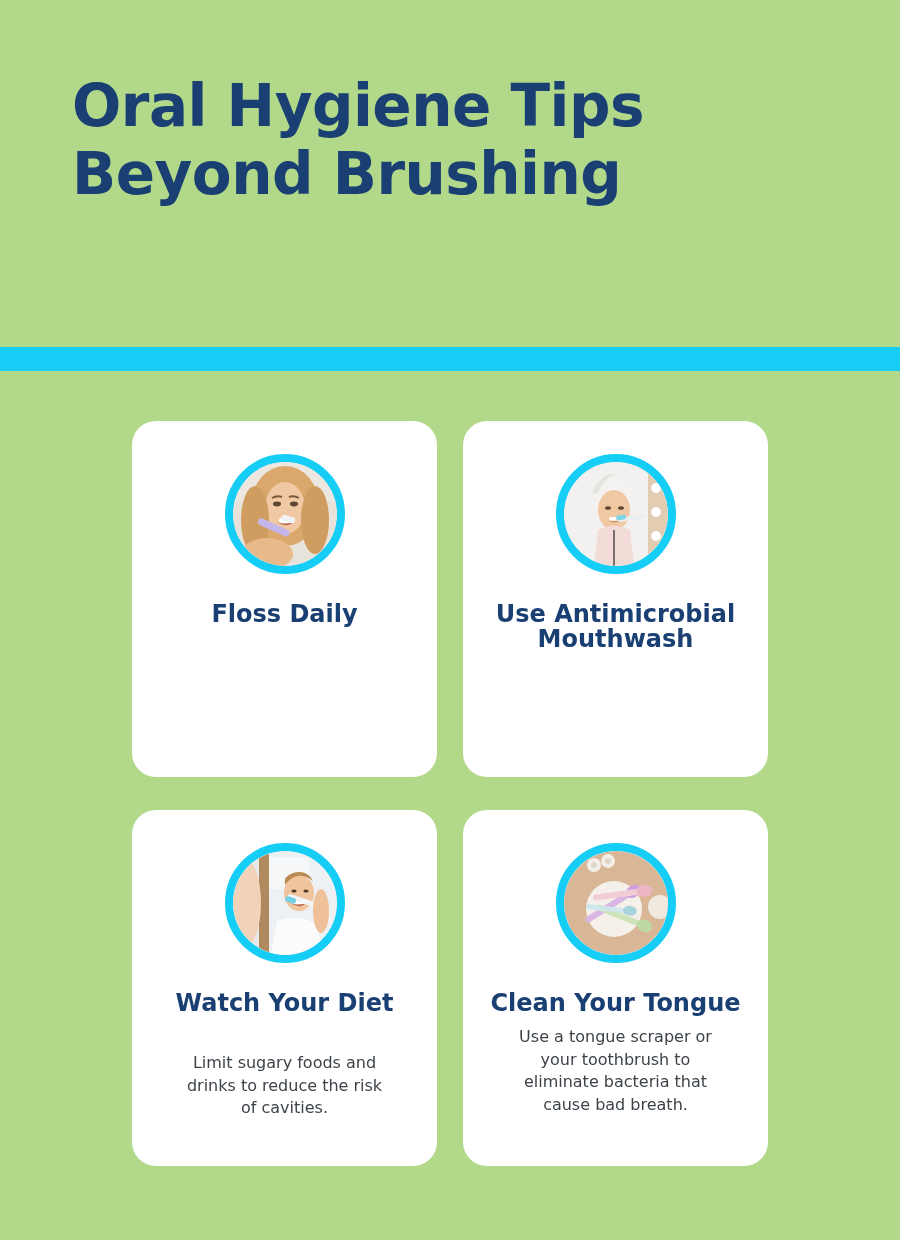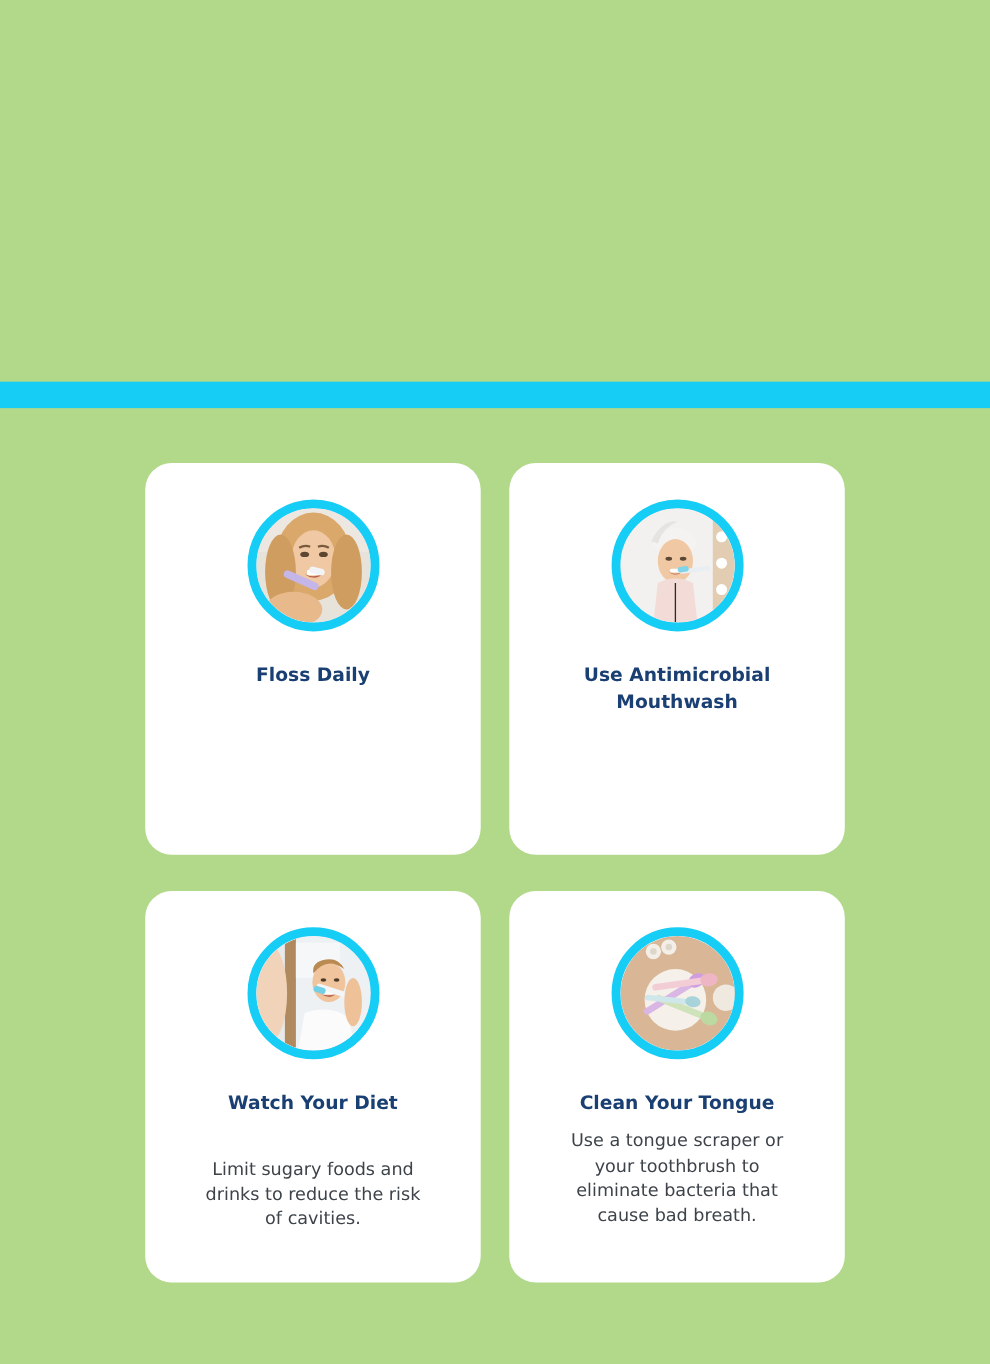--- a/index.html
+++ b/index.html
@@ -97,21 +97,21 @@
     border-radius: 50%;
     overflow: hidden;
   }
   .avatar svg {
     display: block;
     width: 100%;
     height: 100%;
   }
   .card-heading {
     margin-top: 28px;
-    font-size: 17px;
+    font-size: 24px;
     line-height: 25px;
     font-weight: bold;
     color: #1a3f73;
     text-align: center;
     font-family: "DejaVu Sans", sans-serif;
     white-space: pre-line;
   }
   .card-body {
     margin-top: 10px;
     font-size: 16px;
@@ -124,20 +124,22 @@
   .card.spaced .card-body {
     margin-top: 36px;
   }
 </style>
 </head>
 <body>
 
 <div class="page">
 
   <div class="header">
+    <h1 class="title">Oral Hygiene Tips
+Beyond Brushing</h1>
   </div>
 
   <div class="divider"></div>
 
   <div class="cards">
 
     <div class="card">
       <div class="avatar">
         <div class="photo">
           <svg viewBox="0 0 104 104" preserveAspectRatio="xMidYMid slice" aria-hidden="true">

